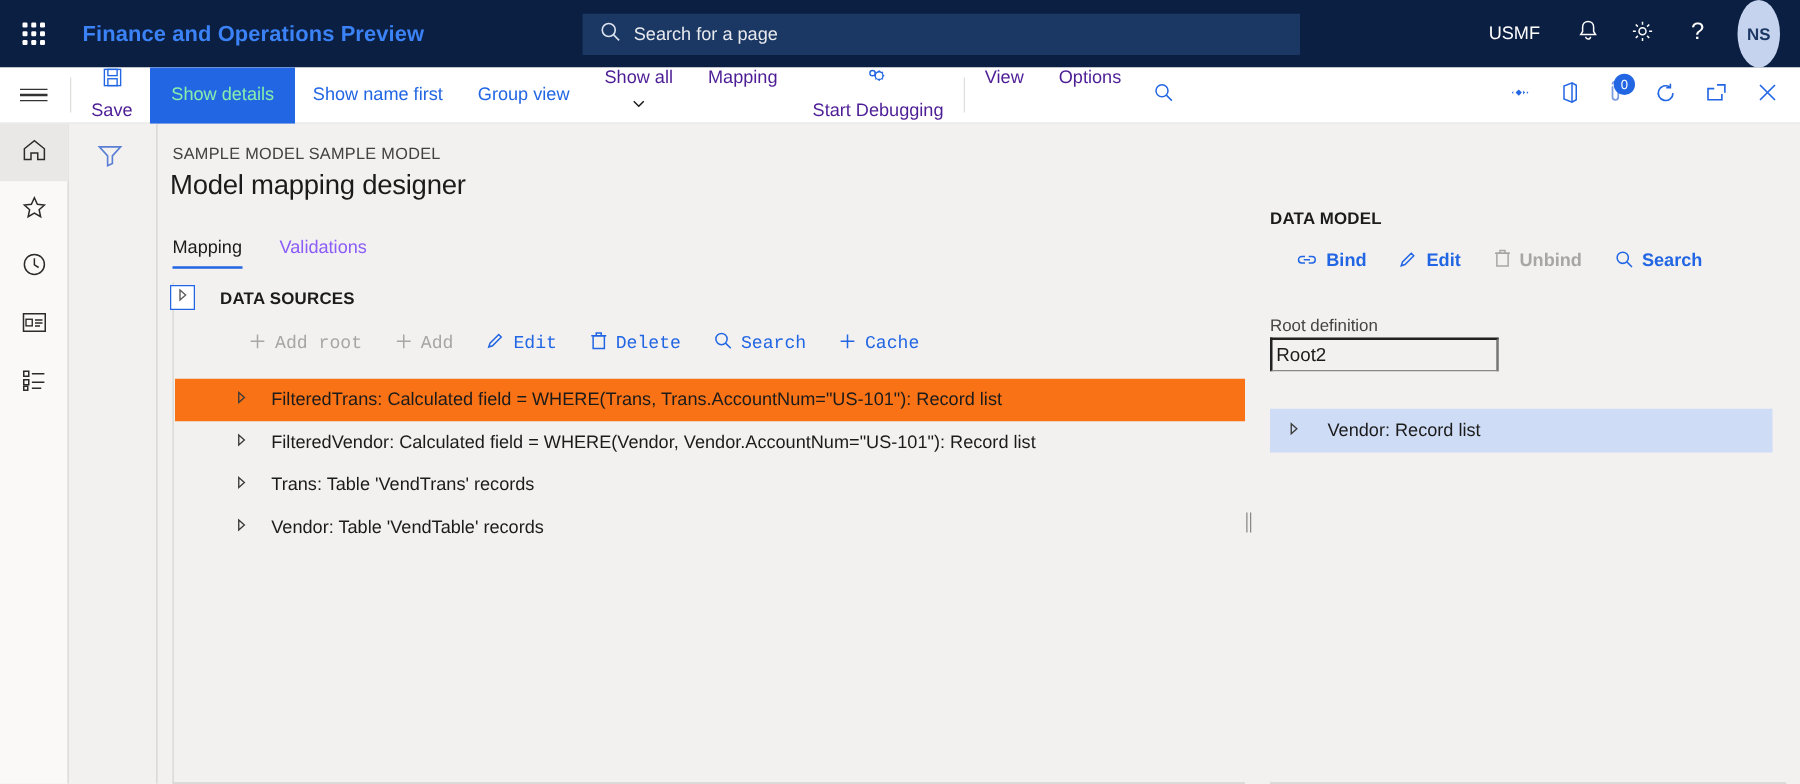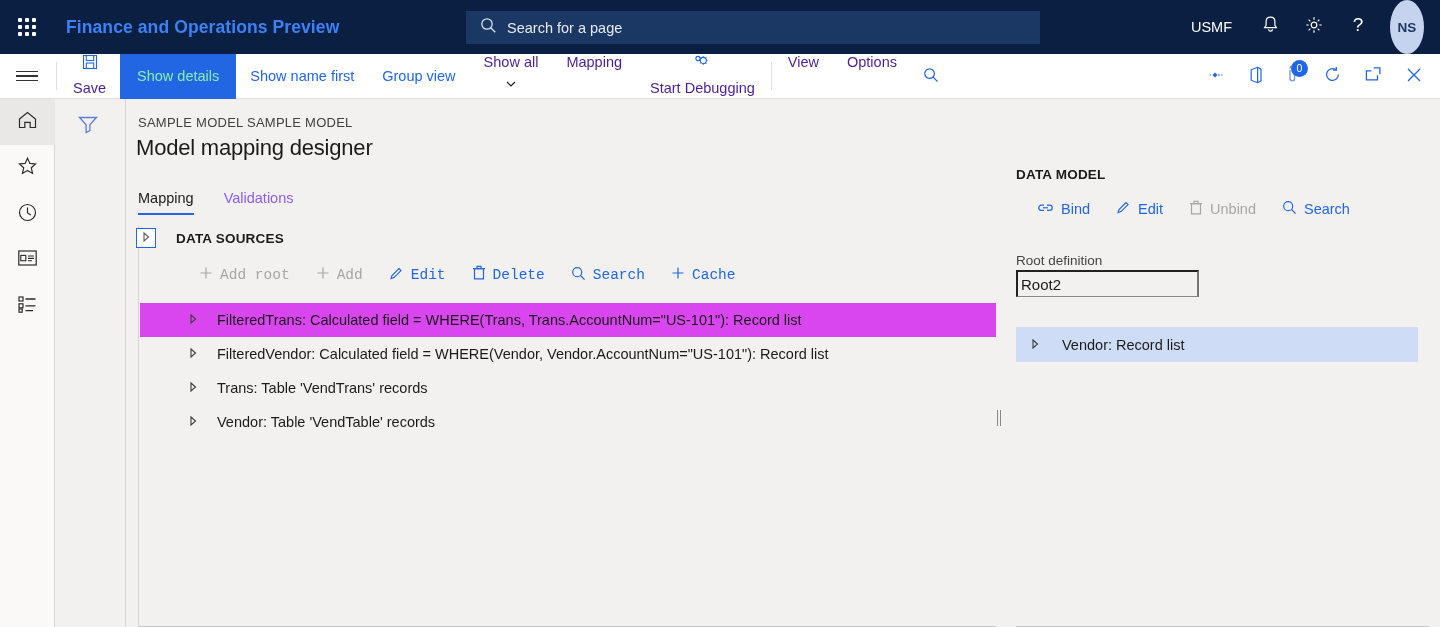--- a/index.html
+++ b/index.html
@@ -127,29 +127,29 @@
   .tool {
     display: flex; align-items: center; gap: 7px; padding: 0 13px; height: 30px;
     font-size: 14.5px; color: #2266e3; cursor: pointer; white-space: nowrap;
   }
   .tool.dis { color: #a8a6a4; cursor: default; }
   .ds-list { position: absolute; left: 1px; top: 77px; width: 856px; }
   .ds-row {
     height: 34px; display: flex; align-items: center;
     padding-left: 48px; font-size: 14.5px; color: #1b1b1b; cursor: pointer;
   }
-  .ds-row.sel { background: #d946ef; }
+  .ds-row.sel { background: #f97316; }
   .row-inner { display: flex; align-items: center; gap: 19px; }
 
   .panel-dm {
     position: absolute; left: 889px; top: 68px; width: 413px; height: 460px;
     border-bottom: 1px solid #c8c6c4;
   }
   .dm-head { position: absolute; left: 0; top: 0; font-size: 13.5px; font-weight: bold; color: #1b1b1b; letter-spacing: .2px; }
-  .dm-tools { position: absolute; left: 8px; top: 27px; display: flex; align-items: center; }
+  .dm-tools { position: absolute; left: 8px; top: 27px; display: flex; align-items: center; font-weight: bold; }
   .dm-label { position: absolute; left: 0; top: 86px; font-size: 13.5px; color: #444; }
   .dm-field {
     position: absolute; left: 0; top: 103px; width: 183px; height: 27px;
     border-bottom: 1px solid #8a8886; background: transparent;
     font-size: 15px; color: #1b1b1b; padding-left: 3px;
     font-family: "Liberation Sans", sans-serif;
   }
   .dm-row {
     position: absolute; left: 0; top: 160px; width: 402px; height: 35px;
     background: #cfdcf5; display: flex; align-items: center; cursor: pointer;

